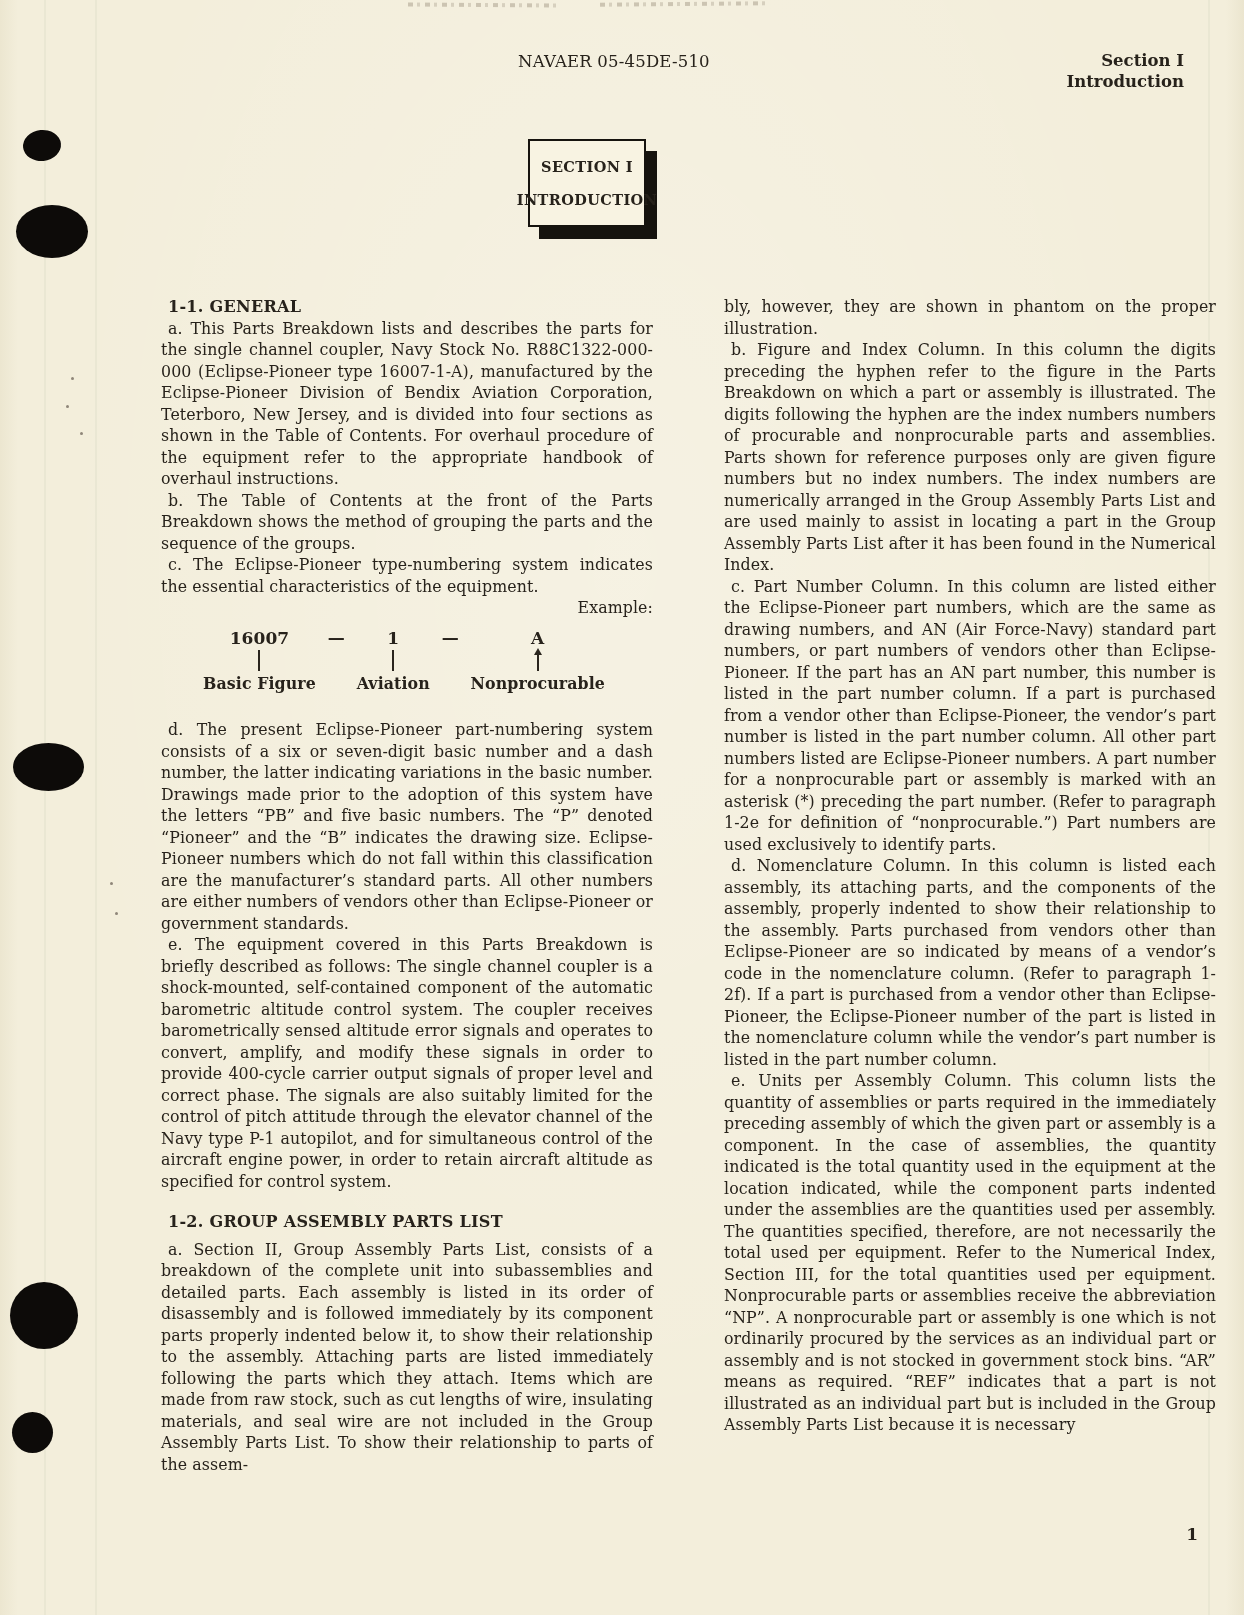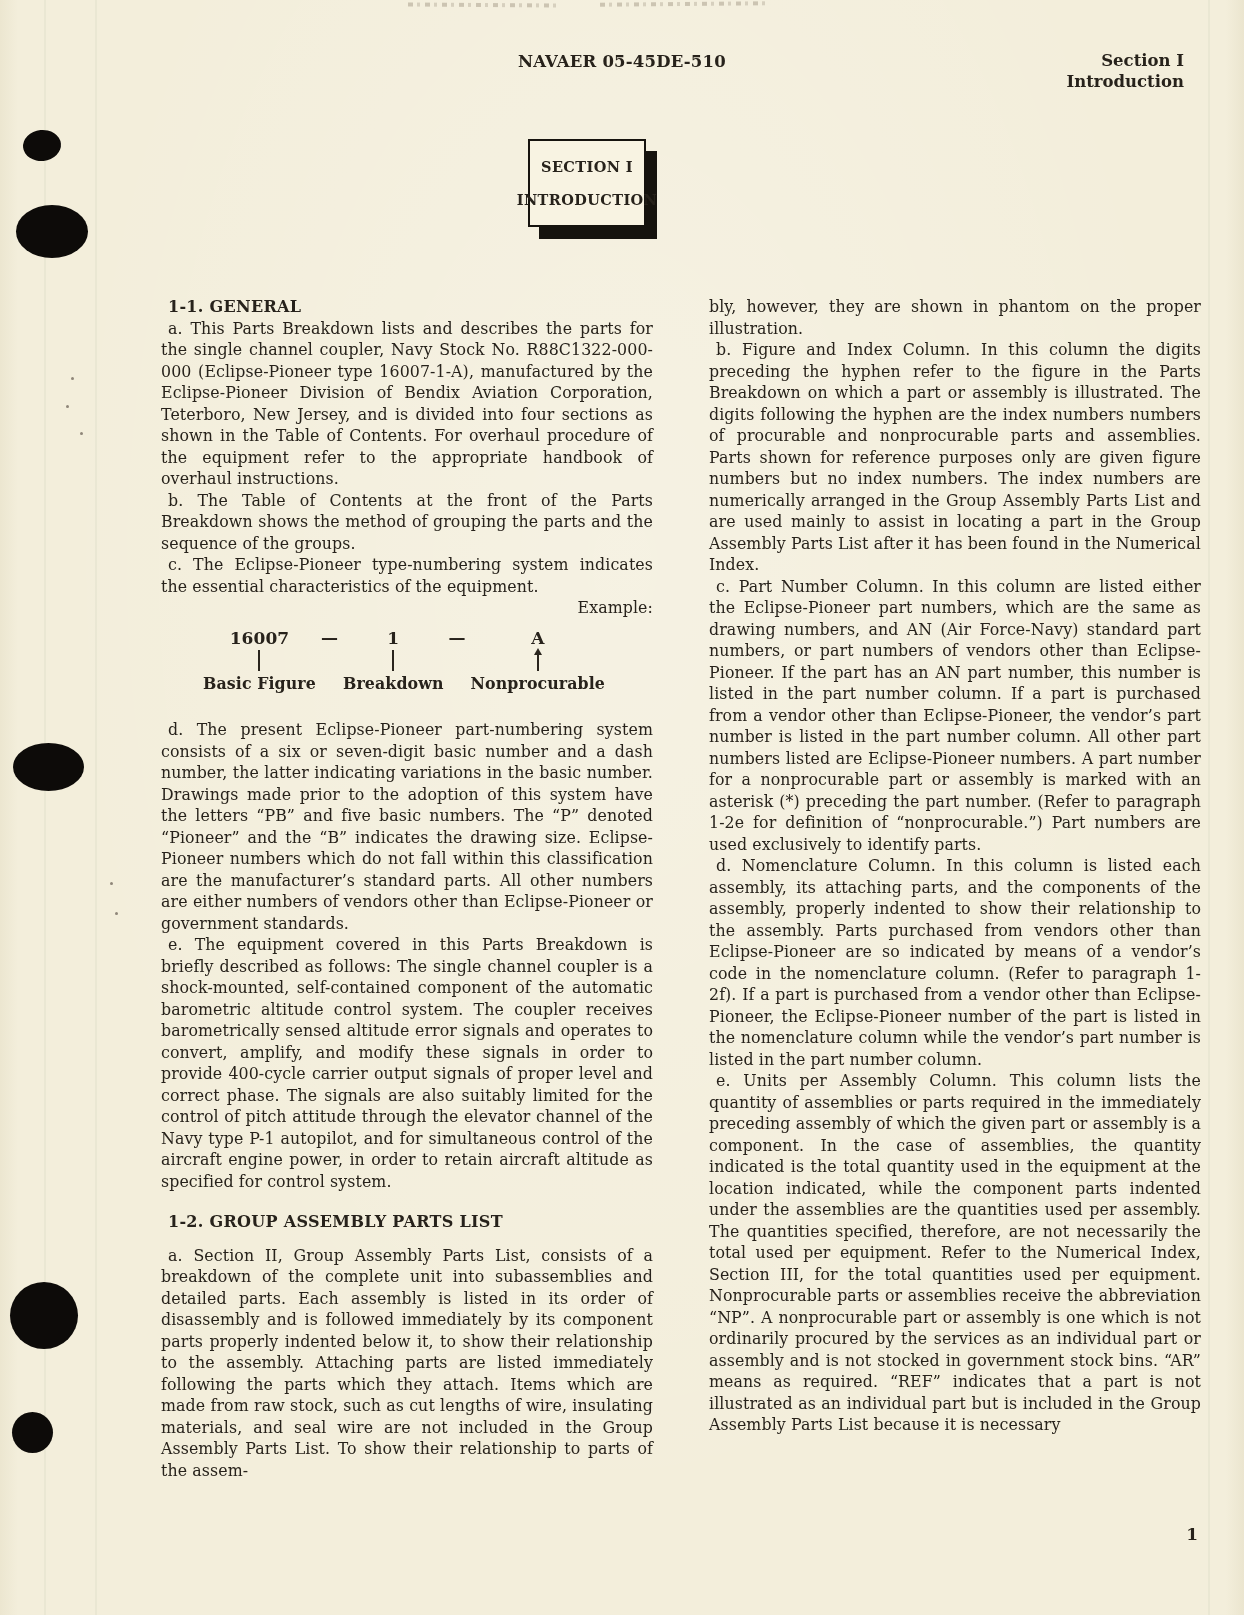--- a/index.html
+++ b/index.html
@@ -15,21 +15,21 @@
       radial-gradient(ellipse at 50% 35%, rgba(255,255,255,0.22), rgba(255,255,255,0) 65%),
       linear-gradient(90deg, #ece6d0 0px, #f3eedb 18px, #f3eedb 1226px, #ebe5cf 1244px),
       #f3eedb;
   }
   .streak { position:absolute; top:0; bottom:0; width:2px; background:rgba(70,110,80,0.05); }
   .speck { position:absolute; width:3px; height:3px; border-radius:50%; background:rgba(60,50,40,0.55); }
 
   
   .doc-number {
     position:absolute; left:518px; top:52px; width:150px;
-    font-size:16.5px; font-weight:bold; letter-spacing:0.2px; white-space:nowrap;
+    font-size:16.5px; font-weight:normal; letter-spacing:0.2px; white-space:nowrap;
   }
   .header-right {
     position:absolute; right:60px; top:50px; text-align:right;
     font-size:16.5px; font-weight:bold; line-height:21px;
   }
 
   
   .section-box {
     position:absolute; left:528px; top:139px; width:114px; height:84px;
     background:#f8f3e2; border:2.5px solid #16130e;
@@ -55,28 +55,28 @@
   .pencil.a { left:408px; top:3px; width:150px; transform:rotate(0.4deg); }
   .pencil.b { left:600px; top:2px; width:165px; transform:rotate(-0.5deg); }
 
   
   .col {
     position:absolute; top:296px; width:492px;
     font-size:15.8px; line-height:21.5px;
     text-align:justify; letter-spacing:0.1px;
   }
   .col-left  { left:161px; }
-  .col-right { left:709px; }
+  .col-right { left:724px; }
   .col p { margin:0; text-indent:7px; }
   .col p.noindent { text-indent:0; }
   .heading {
     margin:0; font-size:16px; font-weight:bold; text-align:left;
     letter-spacing:0.3px; text-indent:0;
   }
-  .heading.spaced { margin-top:19px; margin-bottom:12px; }
+  .heading.spaced { margin-top:19px; margin-bottom:6px; }
 
   
   .example-label { margin:0; text-indent:0; text-align:right; }
   .diagram {
     margin:10px 0 25px 42px; width:402px;
     display:flex; justify-content:space-between; align-items:flex-start;
   }
   .diag-col { display:flex; flex-direction:column; align-items:center; }
   .diag-value { font-size:17px; font-weight:bold; line-height:19px; }
   .diag-tick { position:relative; width:2px; height:21px; background:#2a251d; margin:2px 0 2px; }
@@ -135,21 +135,21 @@
     <div class="diagram">
       <div class="diag-col">
         <div class="diag-value">16007</div>
         <div class="diag-tick"></div>
         <div class="diag-label">Basic Figure</div>
       </div>
       <div class="diag-dash">—</div>
       <div class="diag-col">
         <div class="diag-value">1</div>
         <div class="diag-tick"></div>
-        <div class="diag-label">Breakdown</div>
+        <div class="diag-label">Aviation</div>
       </div>
       <div class="diag-dash">—</div>
       <div class="diag-col">
         <div class="diag-value">A</div>
         <div class="diag-tick arrow"></div>
         <div class="diag-label">Nonprocurable</div>
       </div>
     </div>
 
     <p>d. The present Eclipse-Pioneer part-numbering system consists of a six or seven-digit basic number and a dash number, the latter indicating variations in the basic number. Drawings made prior to the adoption of this system have the letters “PB” and five basic numbers. The “P” denoted “Pioneer” and the “B” indicates the drawing size. Eclipse-Pioneer numbers which do not fall within this classification are the manufacturer’s standard parts. All other numbers are either numbers of vendors other than Eclipse-Pioneer or government standards.</p>

